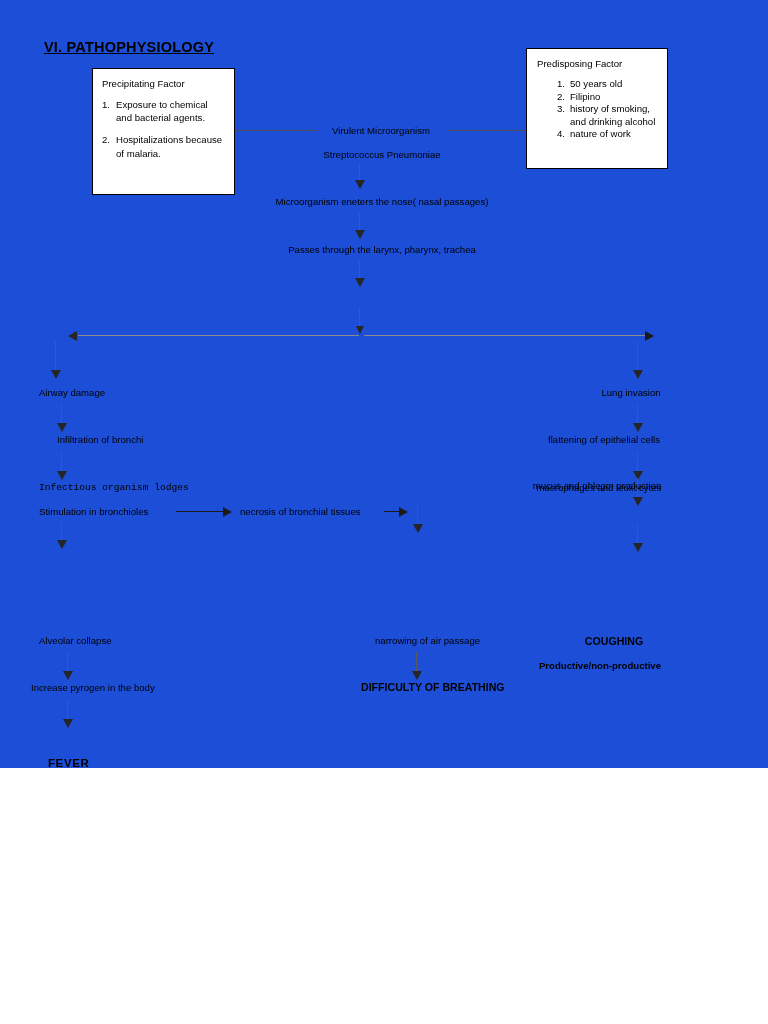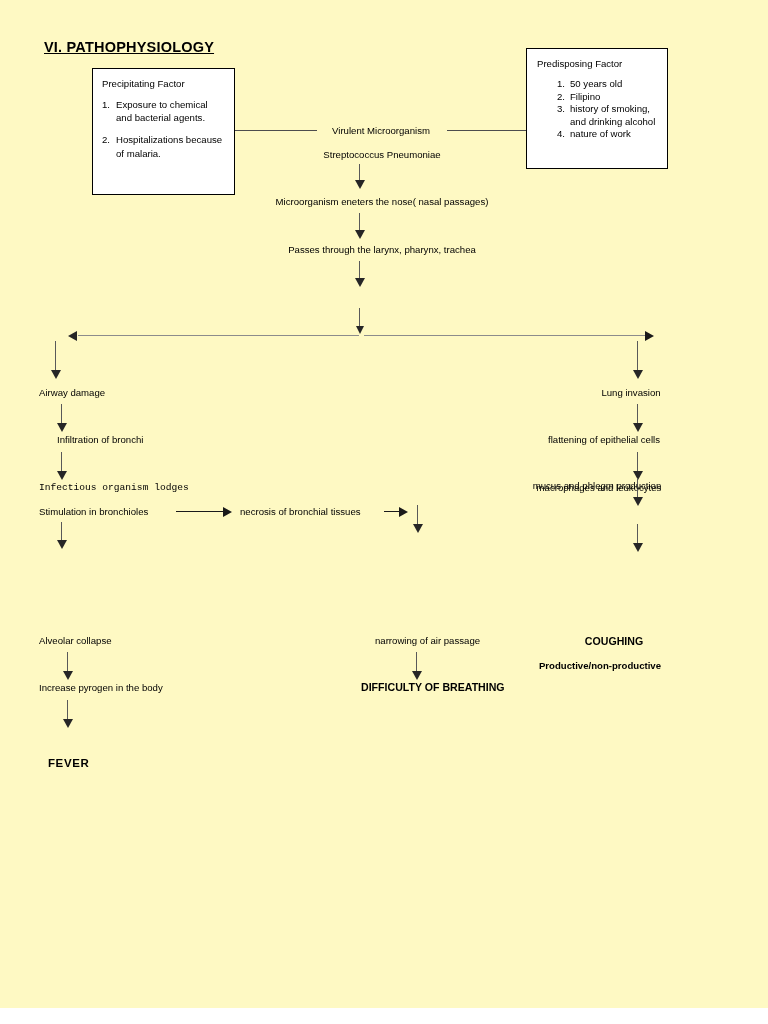--- a/index.html
+++ b/index.html
@@ -7,22 +7,22 @@
     padding: 0;
     background: #ffffff;
   }
   body {
     font-family: "Liberation Sans", sans-serif;
     color: #000000;
   }
   #page {
     position: relative;
     width: 768px;
-    height: 1008px;
-    background: #fef9c3;
+    height: 768px;
+    background: #1d4ed8;
     overflow: hidden;
   }
   .abs { position: absolute; }
 
   
   .page-title {
     left: 44px;
     top: 39px;
     font-size: 14.5px;
     font-weight: bold;
@@ -219,21 +219,21 @@
   <div class="abs arrow-right" style="left:223px; top:507px;"></div>
 
   <div class="abs v-line" style="left:61px; top:522px; width:1.2px; height:19px;"></div>
   <div class="abs arrow-down" style="left:57px; top:540px;"></div>
 
   <div class="abs flow-text" style="left:39px; top:635px;">Alveolar collapse</div>
 
   <div class="abs v-line" style="left:67px; top:652px; width:1.2px; height:20px;"></div>
   <div class="abs arrow-down" style="left:63px; top:671px;"></div>
 
-  <div class="abs flow-text" style="left:39px; top:682px;">Increase pyrogen in the body</div>
+  <div class="abs flow-text" style="left:31px; top:682px;">Increase pyrogen in the body</div>
 
   <div class="abs v-line" style="left:67px; top:700px; width:1.2px; height:20px;"></div>
   <div class="abs arrow-down" style="left:63px; top:719px;"></div>
 
   <div class="abs flow-text fever" style="left:48px; top:729px;">FEVER</div>
 
   <div class="abs flow-text" style="left:240px; top:506px;">necrosis of bronchial tissues</div>
 
   <div class="abs h-line black" style="left:384px; top:511px; width:17px;"></div>
   <div class="abs arrow-right" style="left:399px; top:507px;"></div>

